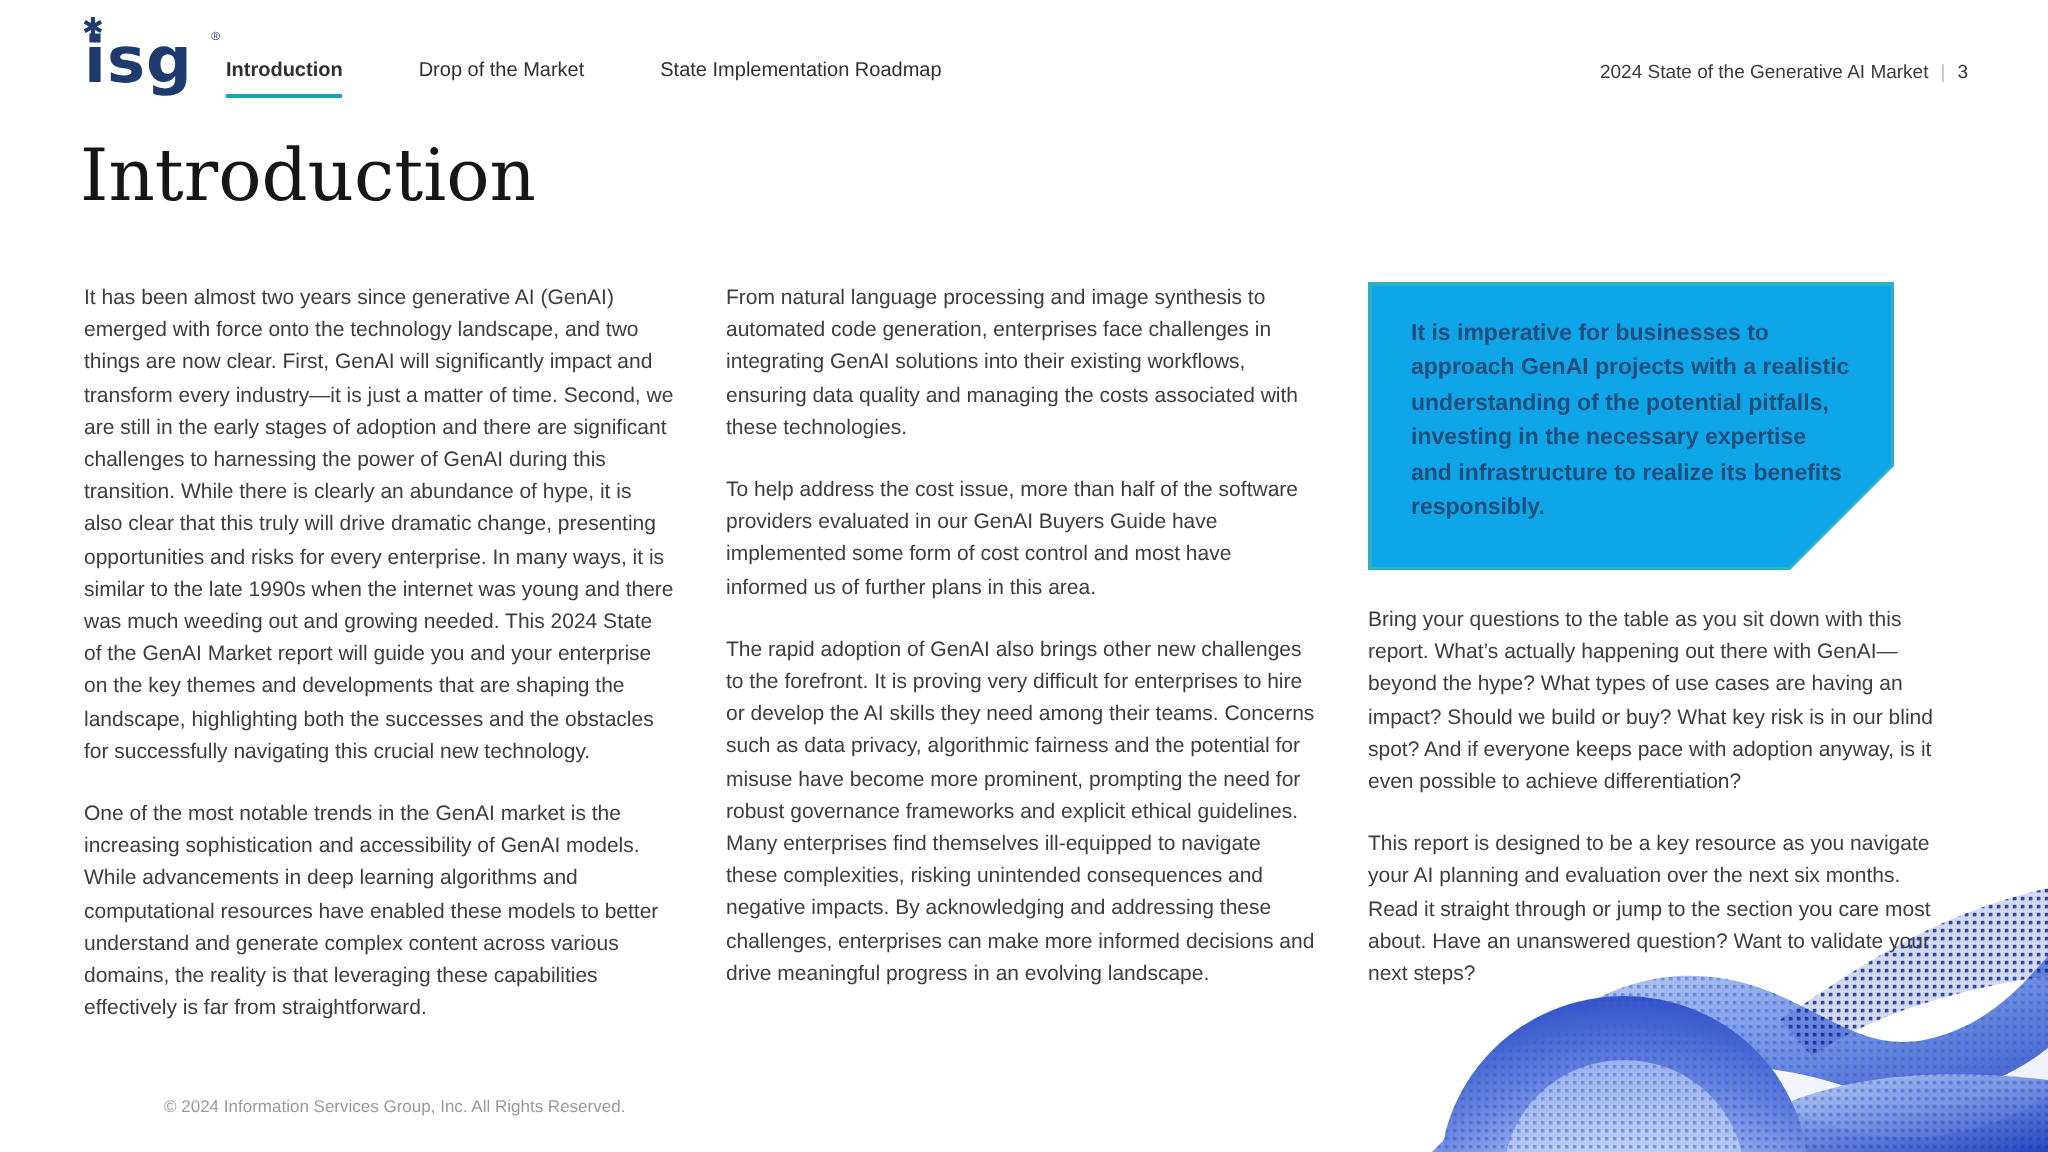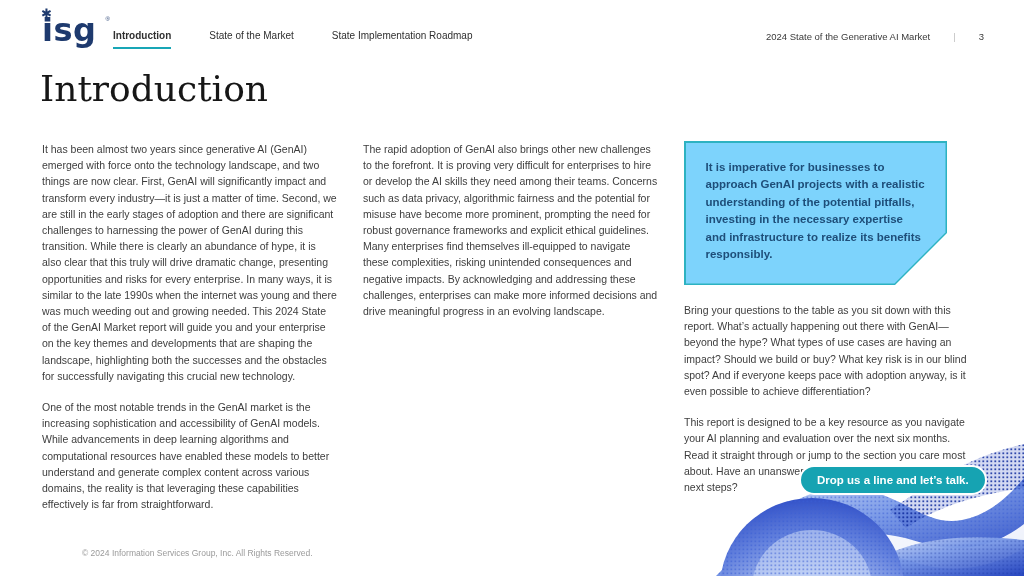--- a/index.html
+++ b/index.html
@@ -25,21 +25,21 @@
 
   .nav { position:absolute; left:113px; top:30px; display:flex; gap:38px; }
   .nav a {
     font-size:10px; color:#2f2f2f; text-decoration:none;
     padding-bottom:6px; white-space:nowrap; cursor:pointer;
   }
   .nav a.active { font-weight:bold; border-bottom:2px solid #18a6b6; }
 
   .header-meta {
     position:absolute; right:40px; top:31px;
-    font-size:9.5px; color:#3a3a3a; display:flex; align-items:center; gap:23px;
+    font-size:9.5px; color:#3a3a3a; display:flex; align-items:center; gap:6px;
   }
   .meta-sep { color:#c0c0c0; }
 
   
   .page-title {
     position:absolute; left:40px; top:68px;
     font-family:"DejaVu Serif", serif;
     font-weight:500; font-size:36px; color:#161616;
   }
 
@@ -55,21 +55,21 @@
   }
 
   
   .callout {
     width:263px; margin-bottom:17px;
     background:#2db2c1;
     clip-path: polygon(0 0, 100% 0, 100% calc(100% - 52px), calc(100% - 52px) 100%, 0 100%);
     padding:1.5px;
   }
   .callout-inner {
-    background:#7dd3fc;
+    background:#0ea5e9;
     clip-path: polygon(0 0, 100% 0, 100% calc(100% - 51px), calc(100% - 51px) 100%, 0 100%);
     padding:16px 20px 20px 20px;
   }
   .callout-inner p {
     font-size:11.5px; line-height:17.5px; font-weight:bold; color:#1e4e79;
   }
 
   
   .cta {
     position:absolute; left:799px; top:465px; z-index:3;
@@ -96,52 +96,53 @@
 <div class="page">
 
   <div class="logo">
     <span class="logo-star">✱</span>
     <span class="logo-text">isg</span>
     <span class="logo-reg">®</span>
   </div>
 
   <nav class="nav">
     <a class="active">Introduction</a>
-    <a>State of the Market</a>
+    <a>Drop of the Market</a>
     <a>State Implementation Roadmap</a>
   </nav>
 
   <div class="header-meta">
     <span>2024 State of the Generative AI Market</span>
     <span class="meta-sep">|</span>
     <span>3</span>
   </div>
 
   <h1 class="page-title">Introduction</h1>
 
   <main class="columns">
     <div class="col">
       <p class="body">It has been almost two years since generative AI (GenAI) emerged with force onto the technology landscape, and two things are now clear. First, GenAI will significantly impact and transform every industry—it is just a matter of time. Second, we are still in the early stages of adoption and there are significant challenges to harnessing the power of GenAI during this transition. While there is clearly an abundance of hype, it is also clear that this truly will drive dramatic change, presenting opportunities and risks for every enterprise. In many ways, it is similar to the late 1990s when the internet was young and there was much weeding out and growing needed. This 2024 State of the GenAI Market report will guide you and your enterprise on the key themes and developments that are shaping the landscape, highlighting both the successes and the obstacles for successfully navigating this crucial new technology.</p>
       <p class="body">One of the most notable trends in the GenAI market is the increasing sophistication and accessibility of GenAI models. While advancements in deep learning algorithms and computational resources have enabled these models to better understand and generate complex content across various domains, the reality is that leveraging these capabilities effectively is far from straightforward.</p>
     </div>
     <div class="col">
+      <p class="body">From natural language processing and image synthesis to automated code generation, enterprises face challenges in integrating GenAI solutions into their existing workflows, ensuring data quality and managing the costs associated with these technologies.</p>
+      <p class="body">To help address the cost issue, more than half of the software providers evaluated in our GenAI Buyers Guide have implemented some form of cost control and most have informed us of further plans in this area.</p>
       <p class="body">The rapid adoption of GenAI also brings other new challenges to the forefront. It is proving very difficult for enterprises to hire or develop the AI skills they need among their teams. Concerns such as data privacy, algorithmic fairness and the potential for misuse have become more prominent, prompting the need for robust governance frameworks and explicit ethical guidelines. Many enterprises find themselves ill-equipped to navigate these complexities, risking unintended consequences and negative impacts. By acknowledging and addressing these challenges, enterprises can make more informed decisions and drive meaningful progress in an evolving landscape.</p>
     </div>
     <div class="col">
       <div class="callout">
         <div class="callout-inner">
           <p>It is imperative for businesses to approach GenAI projects with a realistic understanding of the potential pitfalls, investing in the necessary expertise and infrastructure to realize its benefits responsibly.</p>
         </div>
       </div>
       <p class="body">Bring your questions to the table as you sit down with this report. What’s actually happening out there with GenAI—beyond the hype? What types of use cases are having an impact? Should we build or buy? What key risk is in our blind spot? And if everyone keeps pace with adoption anyway, is it even possible to achieve differentiation?</p>
       <p class="body">This report is designed to be a key resource as you navigate your AI planning and evaluation over the next six months. Read it straight through or jump to the section you care most about. Have an unanswered question? Want to validate your next steps?</p>
     </div>
   </main>
 
-  <button class="cta">Drop us a line and let’s talk.</button>
 
   <div class="footer">© 2024 Information Services Group, Inc. All Rights Reserved.</div>
 
   <div class="wave-wrap">
     <svg width="330" height="140" viewBox="0 0 330 140">
       <defs>
         <linearGradient id="gBody" x1="0" y1="0" x2="1" y2="1">
           <stop offset="0" stop-color="#dfe9fb"></stop>
           <stop offset="0.45" stop-color="#7d9ce8"></stop>
           <stop offset="1" stop-color="#2746c0"></stop>

